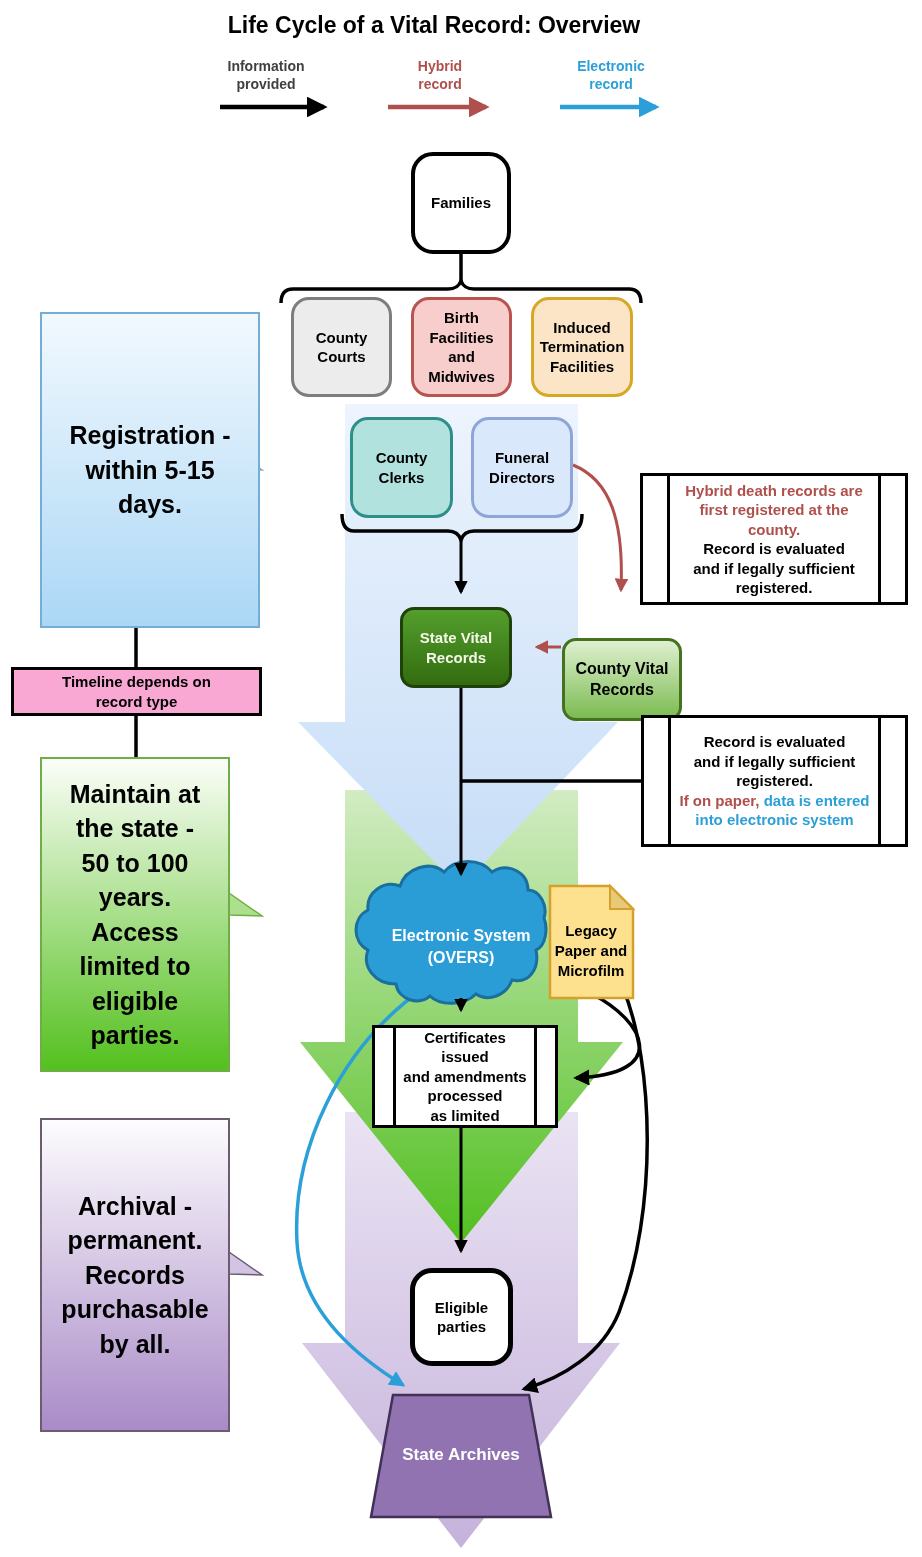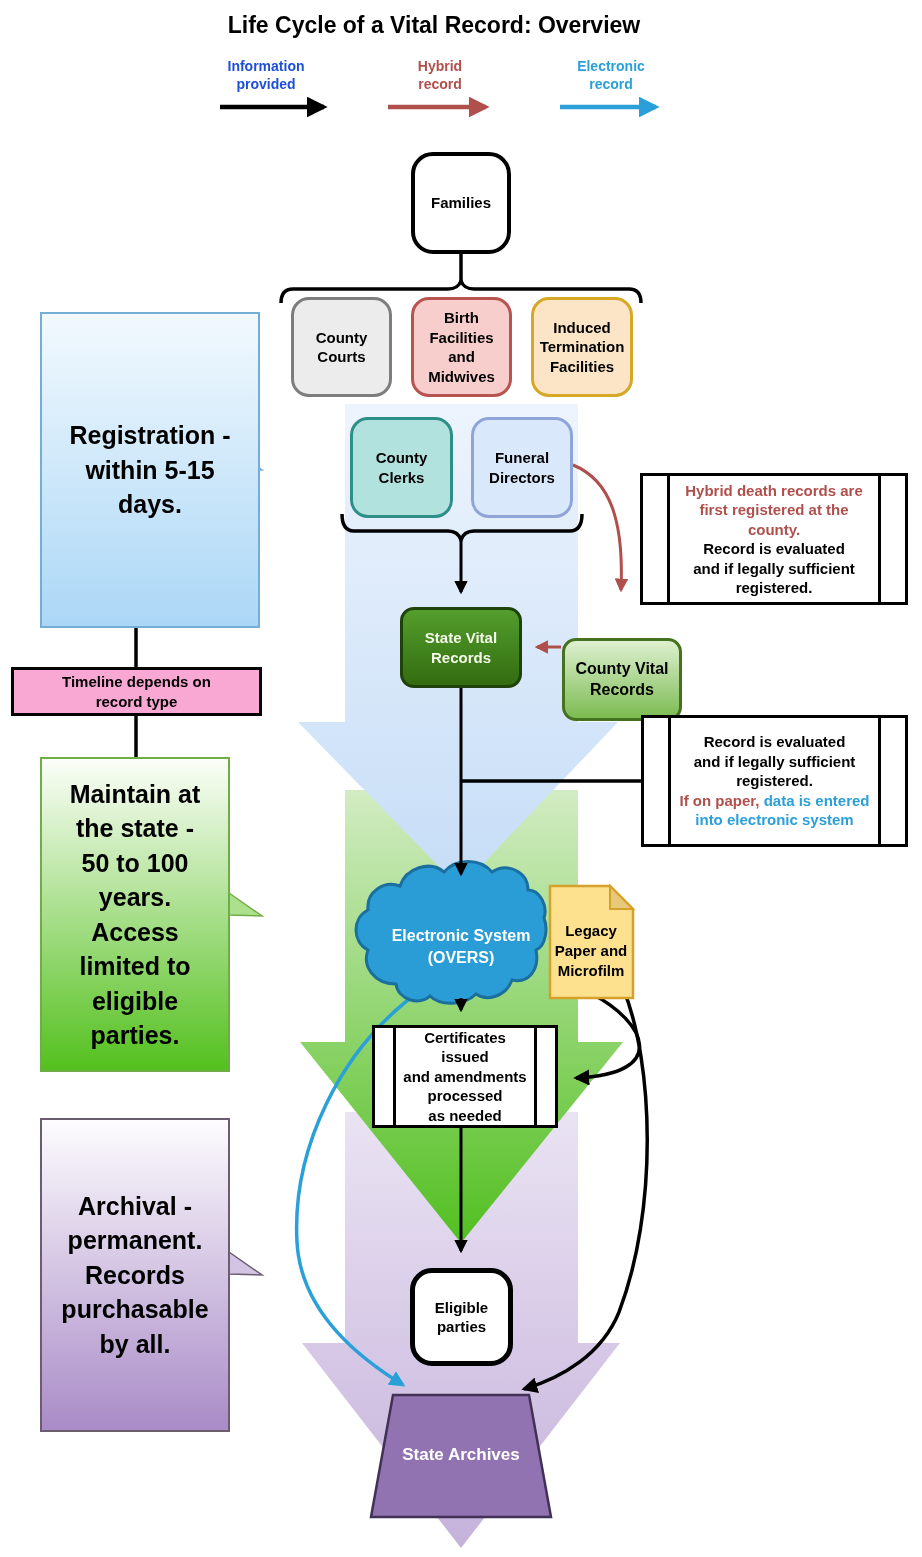--- a/index.html
+++ b/index.html
@@ -7,32 +7,32 @@
     position:relative;width:922px;height:1557px;overflow:hidden;background:#fff;
     font-family:"Liberation Sans",sans-serif;font-weight:bold;color:#000;
   }
   #flow-svg{position:absolute;left:0;top:0;z-index:1;}
   .abs{position:absolute;z-index:2;box-sizing:border-box;}
   .center{display:flex;align-items:center;justify-content:center;text-align:center;}
   .pre{white-space:pre-line;}
   
   .title{left:0;top:12px;width:868px;font-size:23px;text-align:center;}
   .legend-label{top:58px;width:140px;font-size:14px;line-height:1.25;text-align:center;white-space:pre-line;}
-  .legend-info{left:196px;color:#1d4ed8;}
+  .legend-info{left:196px;color:#404040;}
   .legend-hybrid{left:370px;color:#b0504d;}
   .legend-electronic{left:541px;color:#2b9fd8;}
   
   .node{border-radius:18px;font-size:15px;line-height:1.3;}
   .n-families{left:411px;top:152px;width:100px;height:102px;background:#fff;border:4px solid #000;border-radius:22px;}
   .n-courts{left:291px;top:297px;width:101px;height:100px;background:#ececec;border:3px solid #7d7d7d;}
   .n-birth{left:411px;top:297px;width:101px;height:100px;background:#f8cecc;border:3px solid #b85450;}
   .n-induced{left:531px;top:297px;width:102px;height:100px;background:#fbe5c6;border:3px solid #d6a826;}
   .n-clerks{left:350px;top:417px;width:103px;height:101px;background:#b2e2de;border:3px solid #2d8f88;}
   .n-funeral{left:471px;top:417px;width:102px;height:101px;background:#dae8fc;border:3px solid #8fa5d8;}
-  .n-svr{left:400px;top:607px;width:122px;height:81px;border-radius:14px;
+  .n-svr{left:400px;top:607px;width:112px;height:81px;border-radius:14px;
          background:linear-gradient(#539e2c,#336c10);border:3px solid #1f420a;color:#f4f9ea;}
   .n-cvr{left:562px;top:605px;width:120px;height:83px;border-radius:14px;font-size:16px;
          background:linear-gradient(#def0d0,#7cbb51);border:3px solid #44721f;margin-top:33px;}
   .n-eligible{left:410px;top:1268px;width:103px;height:98px;background:#fff;border:5px solid #000;border-radius:22px;}
   
   .process{background:#fff;border:3px solid #000;font-size:15px;line-height:1.3;}
   .pbar{position:absolute;top:0;bottom:0;width:0;border-left:3px solid #000;}
   .note-hybrid{left:640px;top:473px;width:268px;height:132px;}
   .note-eval{left:641px;top:715px;width:267px;height:132px;}
   .note-certs{left:372px;top:1025px;width:186px;height:103px;}
@@ -205,20 +205,20 @@
   <div class="abs legacy-label center pre">Legacy
 Paper and
 Microfilm</div>
 
   <div class="abs process note-certs center">
     <div class="pbar pbar-l"></div>
     <div class="pbar pbar-r"></div>
     <div class="pre" style="margin:0 24px;">Certificates issued
 and amendments
 processed
-as needed</div>
+as limited</div>
   </div>
 
   <div class="abs node n-eligible center pre">Eligible
 parties</div>
   <div class="abs archives-label center">State Archives</div>
 
 </div>
 
 </body></html>

